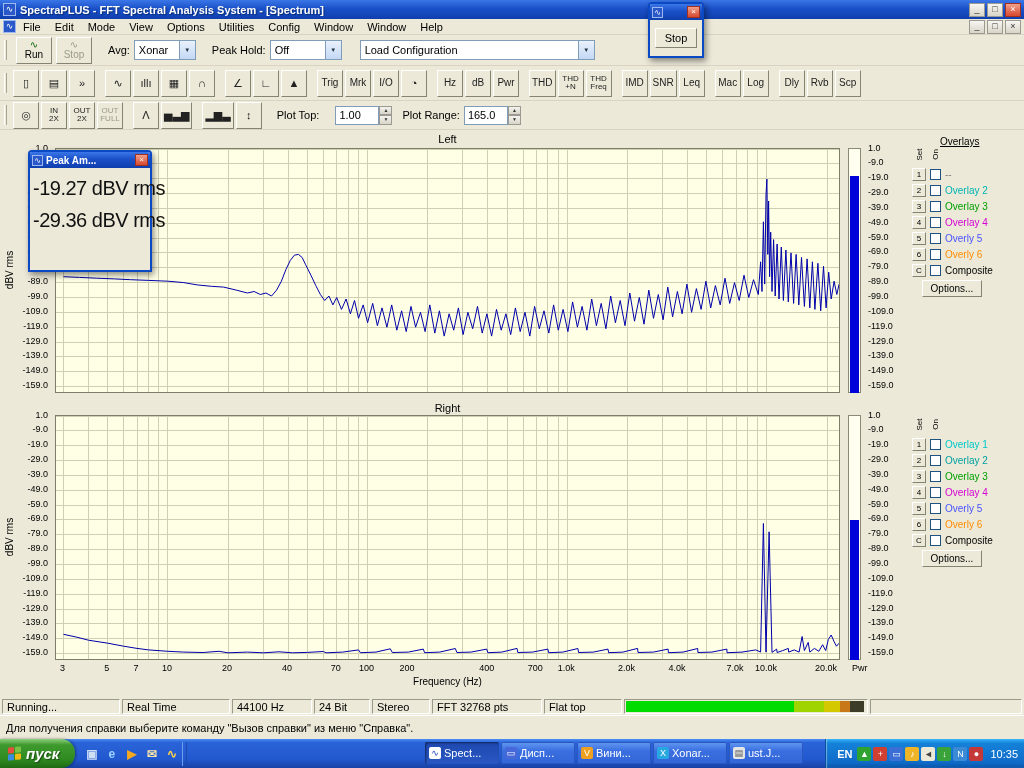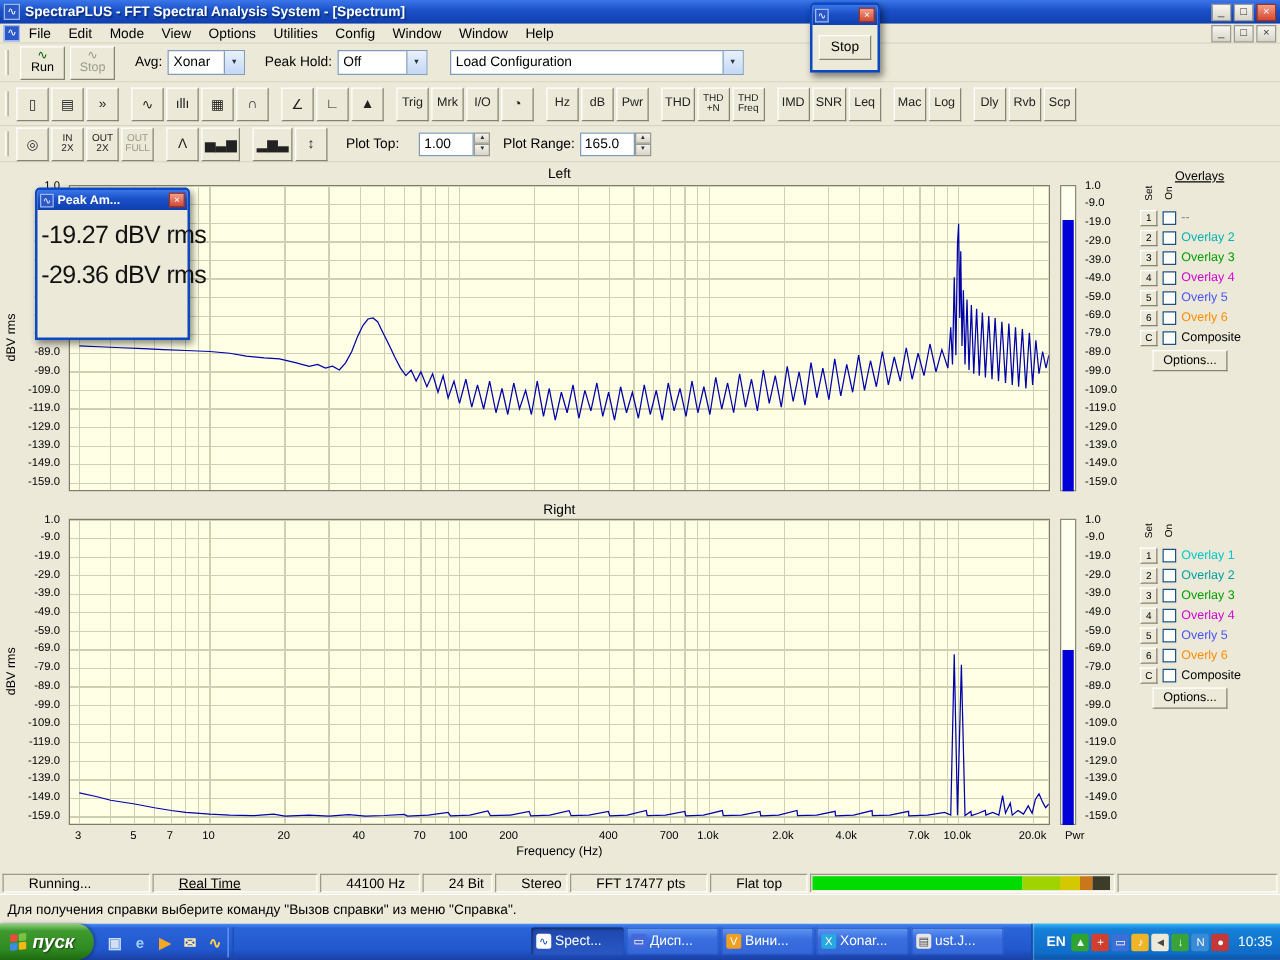--- a/index.html
+++ b/index.html
@@ -88,21 +88,21 @@
     font-size:8px;line-height:11px;text-align:center;padding:0;}
   .ov-check{width:11px;height:11px;background:#fff;border:1px solid #1d5281;margin-left:4px;}
   .ov-label{margin-left:4px;white-space:nowrap;}
   .ov-options{position:absolute;top:144px;left:10px;width:60px;height:17px;background:#ece9d8;
     border:1px solid;border-color:#fff #858371 #858371 #fff;font-size:10px;}
 
   
   .statusbar{position:absolute;top:698px;left:0;width:1024px;height:17px;display:flex;gap:2px;
     padding:1px 2px;background:#ece9d8;}
   .sb-panel{border:1px solid;border-color:#9a9a8a #fff #fff #9a9a8a;display:flex;align-items:center;
-    padding-left:20px;font-size:11px;height:15px;flex:0 0 auto;white-space:nowrap;}
+    padding-left:4px;font-size:11px;height:15px;flex:0 0 auto;white-space:nowrap;}
   .sb-meter{width:244px;padding:1px;}
   .sb-meter-inner{display:flex;height:11px;width:100%;}
   .sb-seg{height:11px;}
   .sb-fill{flex:1 1 auto;}
   .helpbar{position:absolute;top:715px;left:0;width:1024px;height:24px;background:#ece9d8;
     border-top:1px solid #fff;display:flex;align-items:center;padding-left:6px;font-size:11px;}
 
   
   .taskbar{position:absolute;top:739px;left:0;width:1024px;height:29px;color:#fff;
     background:linear-gradient(180deg,#4a8ef5 0%,#2a63d8 12%,#2258cf 70%,#1941a5 100%);
@@ -744,38 +744,38 @@
   </div>
 
   <div class="statusbar">
     <div class="list-host">
       
     
         <div class="sb-panel" style="width: 118px;">
           <span>Running...</span>
         </div>
       
-        <div class="sb-panel" style="width: 132px; text-decoration: underline;">
+        <div class="sb-panel" style="width: 108px;">
           <span>Real Time</span>
         </div>
       
         <div class="sb-panel" style="width: 80px;">
           <span>44100 Hz</span>
         </div>
       
         <div class="sb-panel" style="width: 56px;">
           <span>24 Bit</span>
         </div>
       
         <div class="sb-panel" style="width: 58px;">
           <span>Stereo</span>
         </div>
       
         <div class="sb-panel" style="width: 110px;">
-          <span>FFT 17477 pts</span>
+          <span>FFT 32768 pts</span>
         </div>
       
         <div class="sb-panel" style="width: 78px;">
           <span>Flat top</span>
         </div>
       </div>
     <div class="sb-panel sb-meter">
       <div class="sb-meter-inner">
 
       <div class="sb-seg" style="width: 168px; background: rgb(0, 220, 0);"></div>

